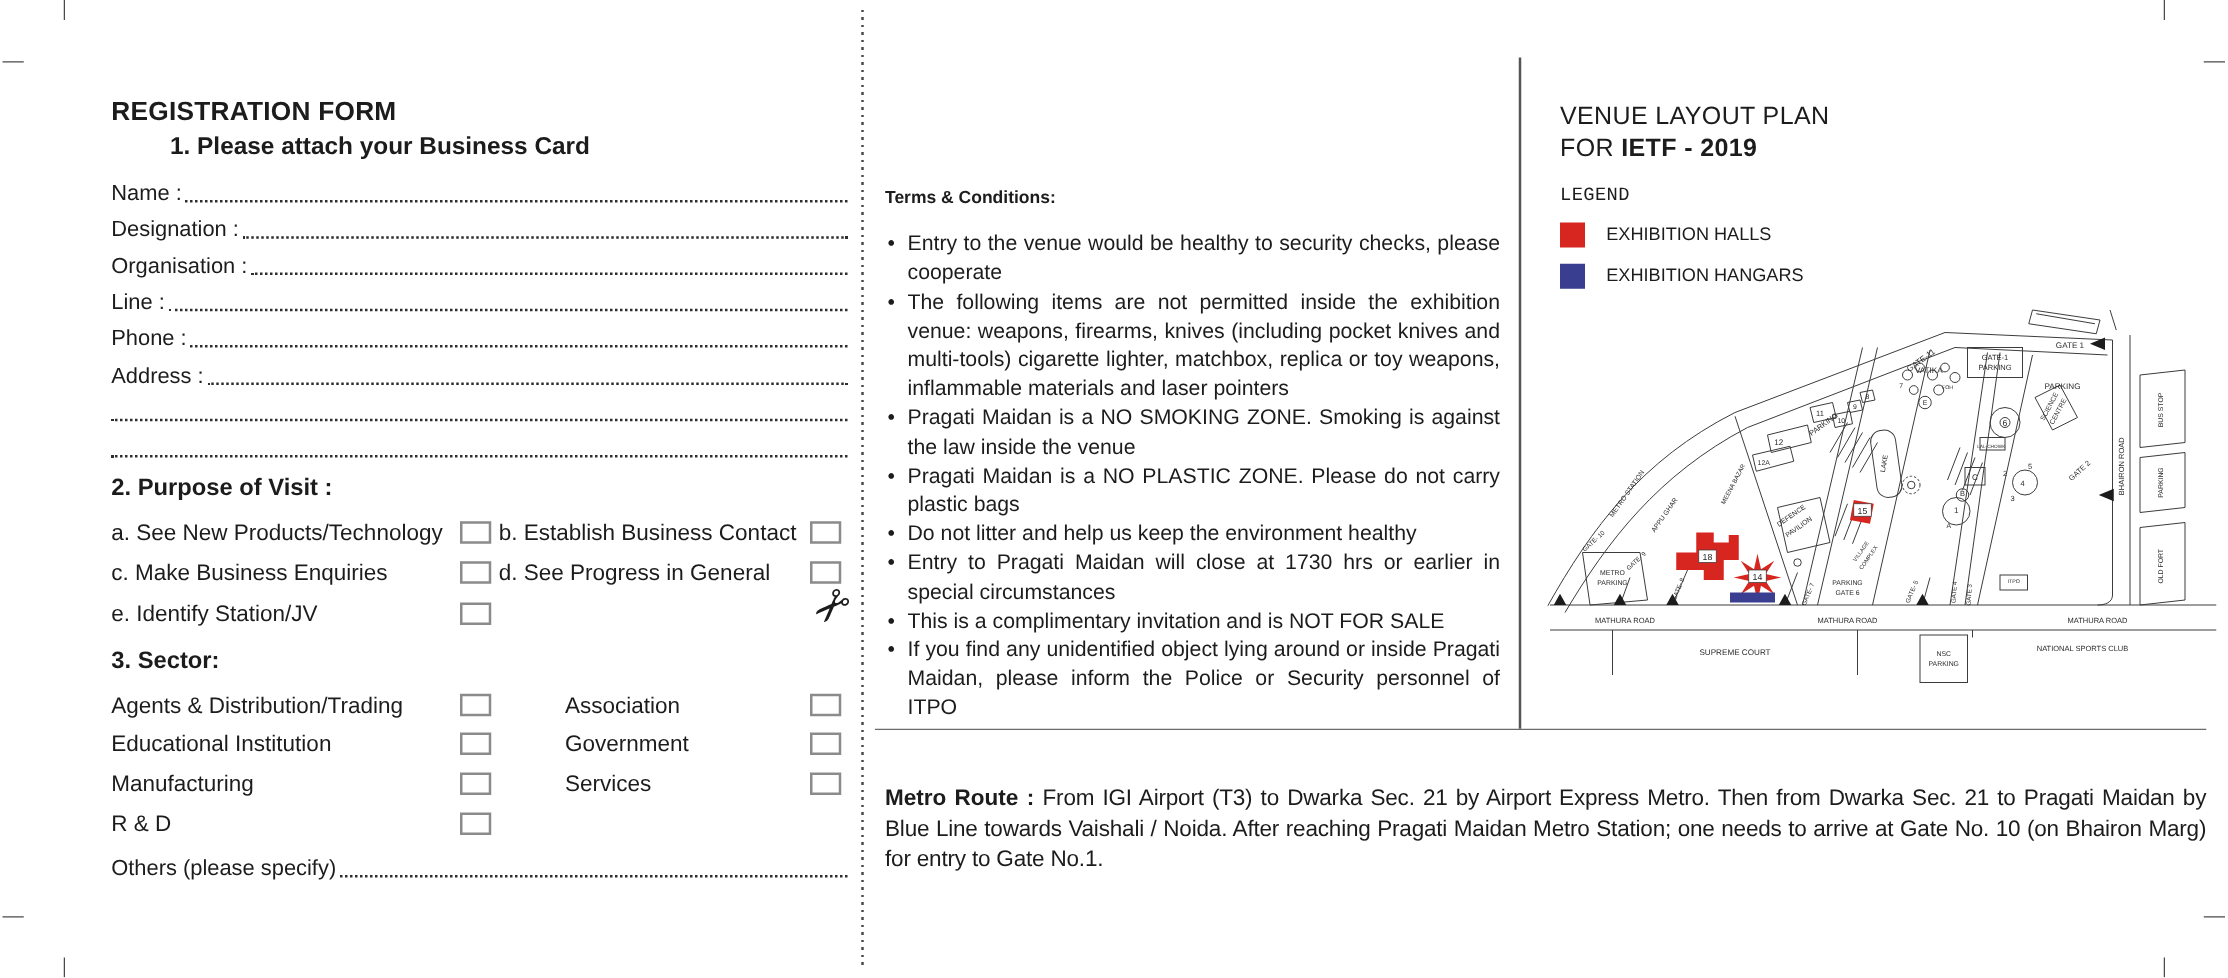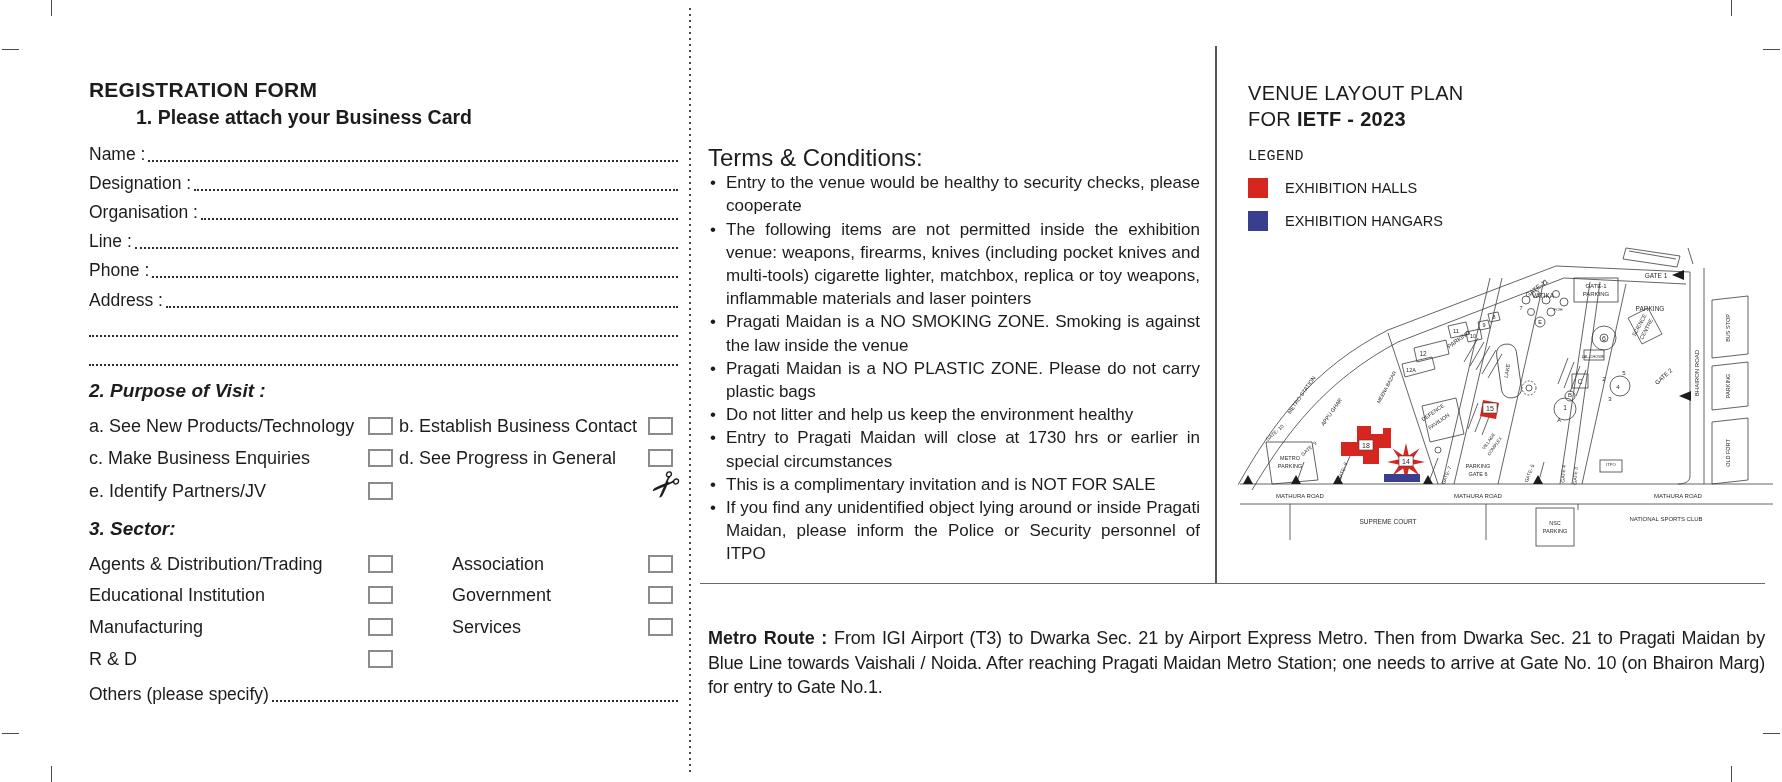--- a/index.html
+++ b/index.html
@@ -12,27 +12,27 @@
   .fold{position:absolute;left:689px;top:8px;height:766px;width:2px;
         background:repeating-linear-gradient(to bottom,#4a4a4a 0 2px,transparent 2px 6px);}
   .scissors{position:absolute;left:651px;top:468px;font-size:36px;color:#1c1c1c;
         transform:rotate(-45deg) scaleX(-1);line-height:1;}
   
   .f-title{left:89px;top:78px;font-size:21px;font-weight:bold;letter-spacing:.2px;}
   .f-sub{left:89px;top:106px;font-size:19.5px;font-weight:bold;margin-left:47px;}
   .frow{position:absolute;left:89px;width:589px;display:flex;align-items:flex-end;
         font-size:17.5px;white-space:nowrap;}
   .frow .dots{flex:1;border-bottom:2.4px dotted #2e2e2e;margin:0 0 3px 3px;min-height:14px;}
-  .h2{position:absolute;left:89px;font-size:19px;font-weight:bold;font-style:italic;}
+  .h2{position:absolute;left:89px;font-size:19px;font-weight:bold;}
   .optrow{position:absolute;left:89px;width:589px;height:22px;font-size:18px;}
   .optrow .lbl{position:absolute;top:0;white-space:nowrap;}
   .cb{position:absolute;width:25px;height:18px;border:2px solid #8b8b8b;background:#fff;box-sizing:border-box;}
   
   .terms{left:708px;top:146px;width:492px;font-size:17px;line-height:23.2px;}
-  .terms .thead{font-weight:normal;font-size:24px;margin-bottom:2px;}
+  .terms .thead{font-weight:bold;font-size:14px;margin-bottom:14px;}
   .bullet{position:relative;padding-left:18px;text-align:justify;}
   .bullet::before{content:"\2022";position:absolute;left:2px;top:0;}
   .hrule{position:absolute;left:700px;top:583px;width:1065px;height:0;border-top:1.6px solid #6a6a6a;}
   .metro{left:708px;top:599px;width:1057px;font-size:18px;line-height:24.5px;text-align:justify;
          letter-spacing:-0.15px;margin-top:27px;}
   .metro b{letter-spacing:0;}
   .mnote{left:708px;top:690px;width:1057px;font-size:16.5px;letter-spacing:-0.1px;}
   
   .vline{position:absolute;left:1215px;top:46px;width:1.5px;height:537px;background:#555;}
   .v-title1{left:1248px;top:82px;font-size:20px;letter-spacing:.3px;}
@@ -102,21 +102,21 @@
     <span class="lbl" style="left:310px">b. Establish Business Contact</span>
     <span class="cb" style="left:559px;top:1px"></span>
   </div>
   <div class="optrow" style="top:448px">
     <span class="lbl" style="left:0">c. Make Business Enquiries</span>
     <span class="cb" style="left:279px;top:1px"></span>
     <span class="lbl" style="left:310px">d. See Progress in General</span>
     <span class="cb" style="left:559px;top:1px"></span>
   </div>
   <div class="optrow" style="top:481px">
-    <span class="lbl" style="left:0">e. Identify Partners/JV</span>
+    <span class="lbl" style="left:0">e. Identify Station/JV</span>
     <span class="cb" style="left:279px;top:1px"></span>
   </div>
 
   <div class="h2" style="top:518px">3. Sector:</div>
 
   <div class="optrow" style="top:554px">
     <span class="lbl" style="left:0">Agents &amp; Distribution/Trading</span>
     <span class="cb" style="left:279px;top:1px"></span>
     <span class="lbl" style="left:363px">Association</span>
     <span class="cb" style="left:559px;top:1px"></span>
@@ -155,21 +155,21 @@
     <div class="bullet">If you find any unidentified object lying around or inside Pragati Maidan, please inform the Police or Security personnel of ITPO</div>
   </div>
 
   <div class="hrule"></div>
 
   <div class="abs metro"><b>Metro Route : </b><span>From IGI Airport (T3) to Dwarka Sec. 21 by Airport Express Metro. Then from Dwarka Sec. 21 to Pragati Maidan by Blue Line towards Vaishali / Noida. After reaching Pragati Maidan Metro Station; one needs to arrive at Gate No. 10 (on Bhairon Marg) for entry to Gate No.1.</span></div>
 
   <div class="vline"></div>
 
   <div class="abs v-title1">VENUE LAYOUT PLAN</div>
-  <div class="abs v-title2"><span>FOR </span><b>IETF - 2023</b></div>
+  <div class="abs v-title2"><span>FOR </span><b>IETF - 2019</b></div>
   <div class="abs v-legend">LEGEND</div>
 
   <div class="leg-item" style="top:178px">
     <span class="swatch" style="background: rgb(215, 38, 31);"></span>
     <span>EXHIBITION HALLS</span>
   </div>
   <div class="leg-item" style="top:211px">
     <span class="swatch" style="background: rgb(58, 62, 144);"></span>
     <span>EXHIBITION HANGARS</span>
   </div>

